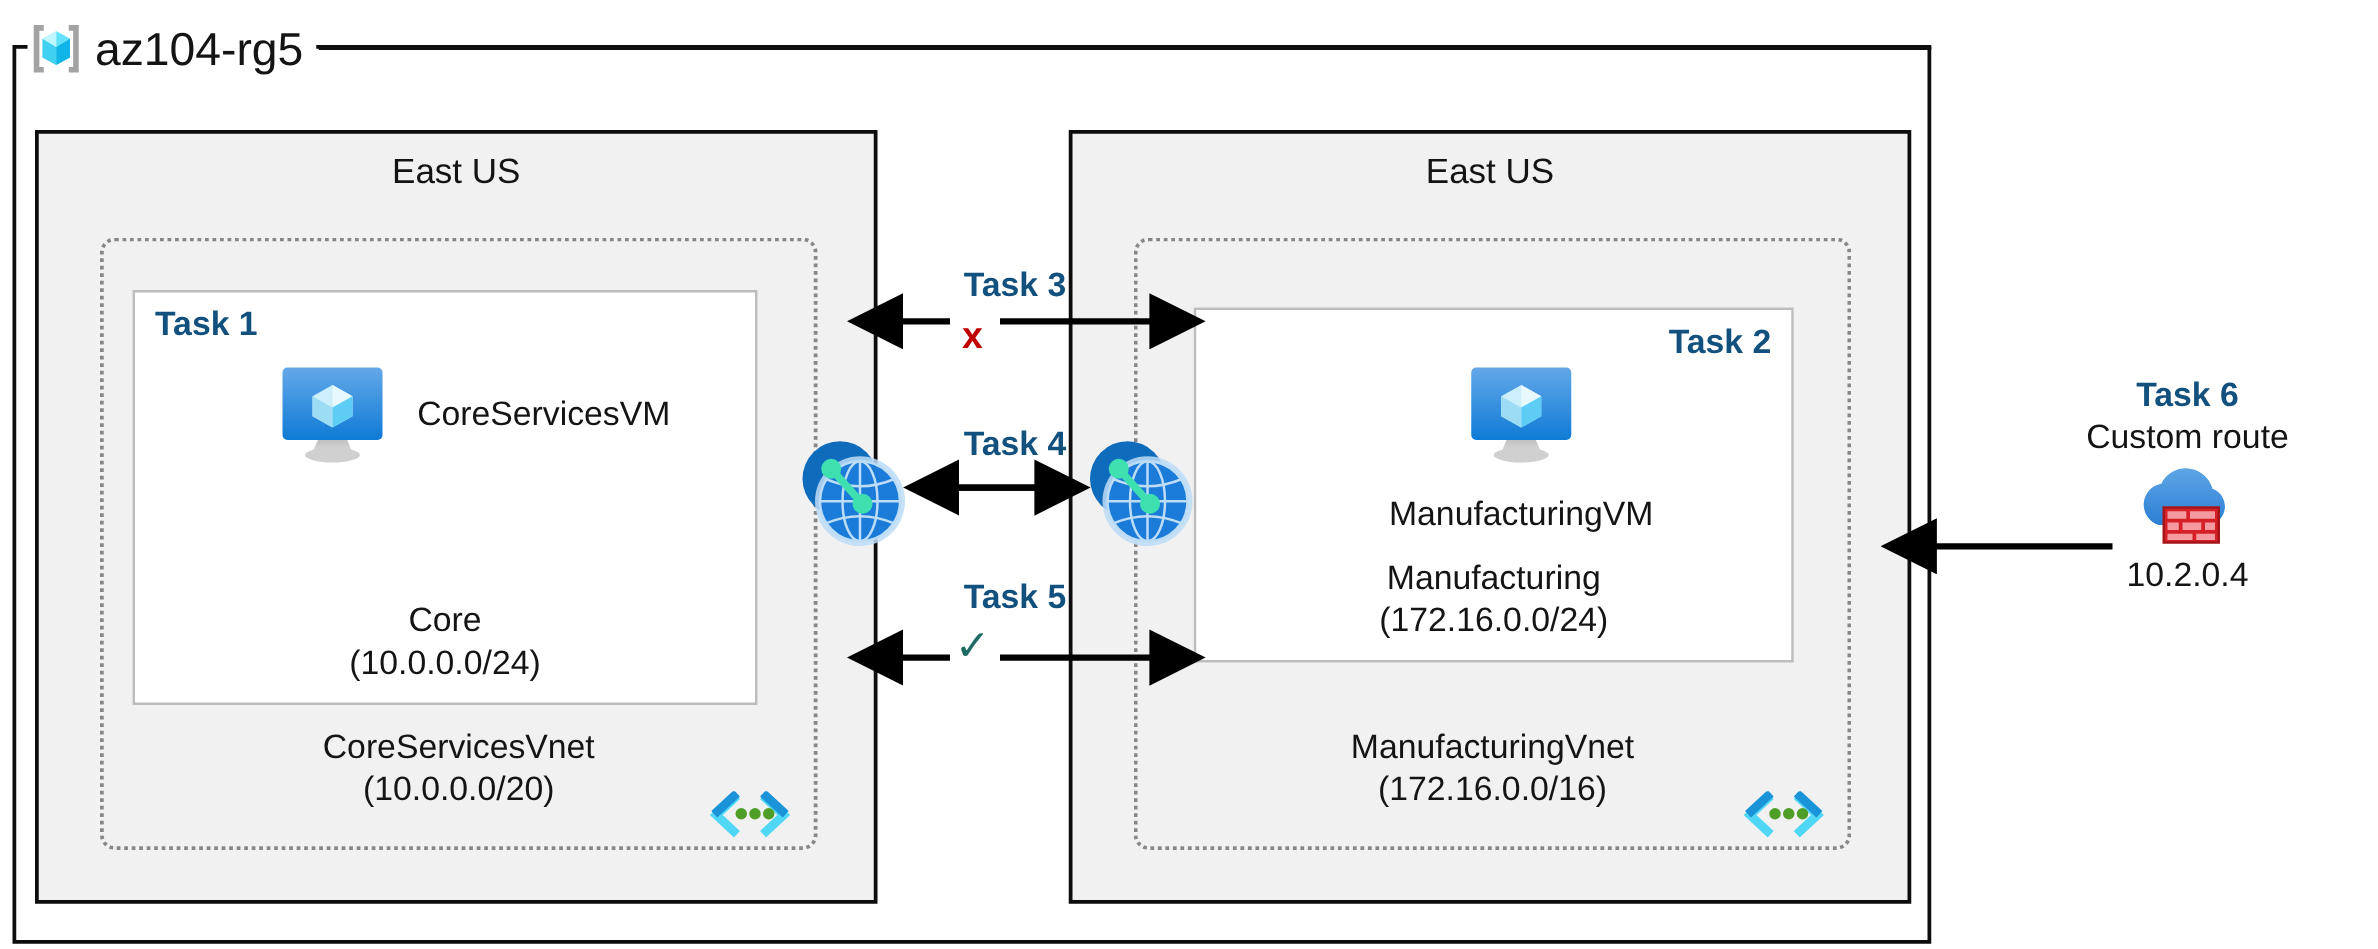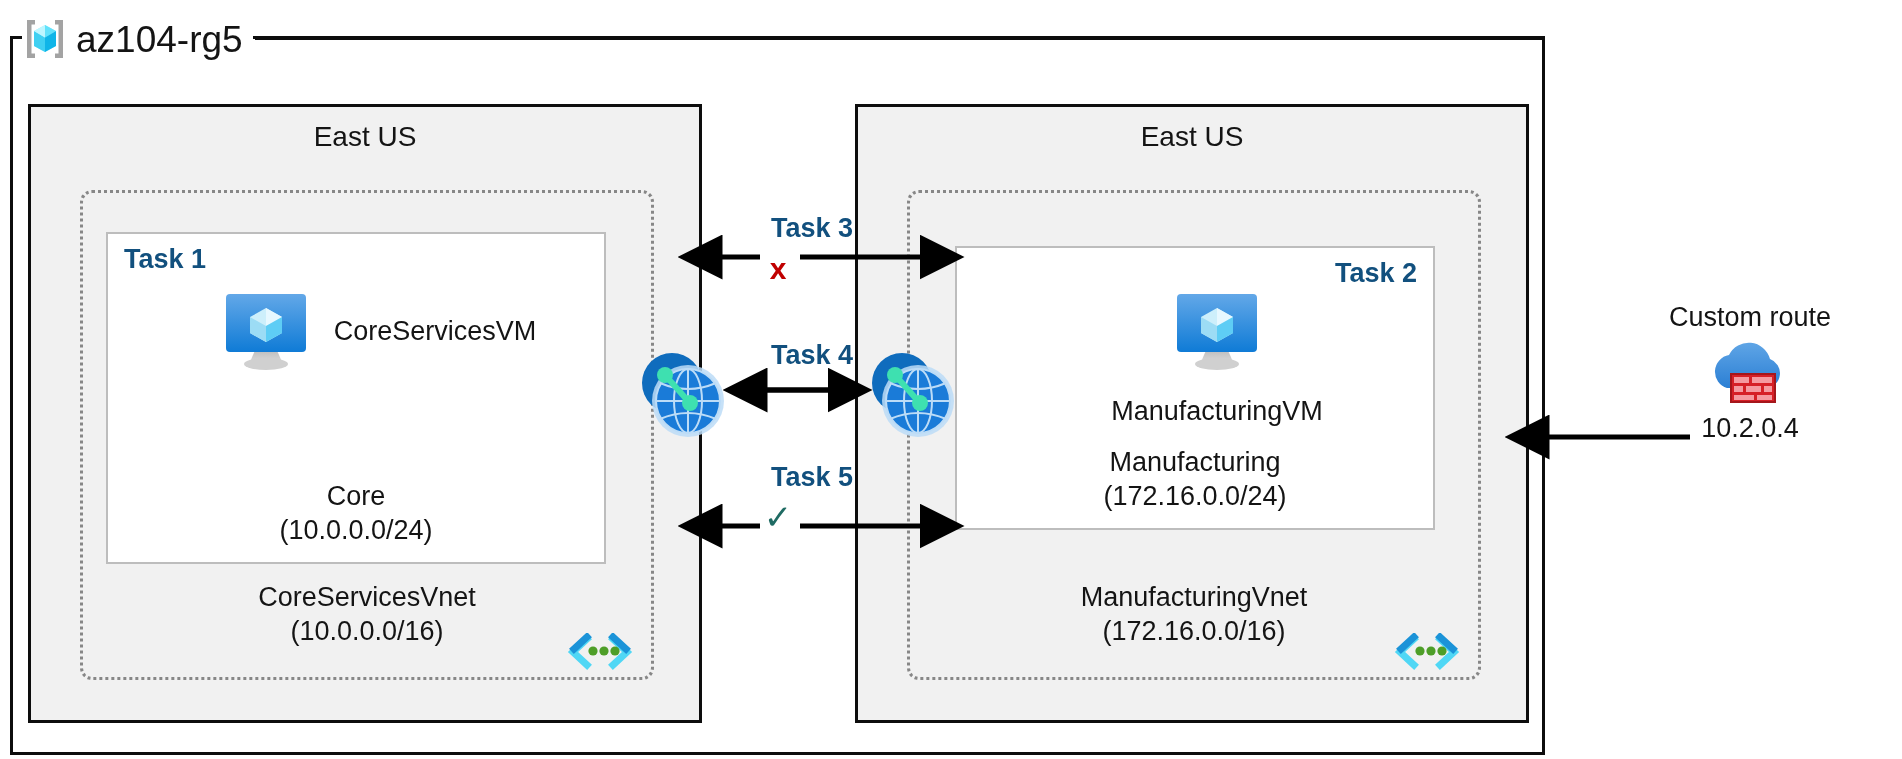--- a/index.html
+++ b/index.html
@@ -219,21 +219,21 @@
 
   <div style="position:absolute;left:255px;top:37px;width:1290px;height:3px;background:#0d0d0d;"></div>
 
   <div class="region" style="left:28px; top:104px; width:674px; height:619px;">
     <div class="region-title">East US</div>
   </div>
 
   <div class="vnet" style="left:80px; top:190px; width:574px; height:490px;">
     <div class="vnet-label">
       <div>CoreServicesVnet</div>
-      <div>(10.0.0.0/16)</div>
+      <div>(10.0.0.0/20)</div>
     </div>
     <span class="vnet-icon">
       <svg width="66" height="40" viewBox="0 0 66 40">
         <g stroke-linecap="square">
           <path d="M20 6 L6 19 L20 32" stroke="#50d7f5" stroke-width="7" fill="none"></path>
           <path d="M20 4 L7 16" stroke="#1b93d8" stroke-width="7" fill="none"></path>
           <path d="M46 6 L60 19 L46 32" stroke="#50d7f5" stroke-width="7" fill="none"></path>
           <path d="M46 4 L59 16" stroke="#1b93d8" stroke-width="7" fill="none"></path>
         </g>
         <circle cx="26" cy="18" r="4.6" fill="#4e9e28"></circle>
@@ -402,20 +402,21 @@
         <path d="M28 74 Q56 62 84 74"></path>
         <line x1="56" y1="24" x2="56" y2="88"></line>
       </g>
       <line x1="33" y1="30" x2="57" y2="57" stroke="#3ee0b0" stroke-width="6"></line>
       <circle cx="33" cy="30" r="8" fill="#3ee0b0"></circle>
       <circle cx="58" cy="58" r="8" fill="#3ee0b0"></circle>
     </svg>
   </span>
 
   <div class="task6-block" style="left:1600px; top:300px;">
+    <div class="task6-title">Task 6</div>
     <div class="task6-sub">Custom route</div>
     <div class="fw-icon-wrap">
       <span style="display:inline-block;width:98px;height:74px;">
         <svg width="98" height="74" viewBox="0 0 98 74">
           <defs>
             <linearGradient id="cloudg" x1="0" y1="0" x2="0" y2="1">
               <stop offset="0" stop-color="#5fa5e6"></stop>
               <stop offset="1" stop-color="#2b7fd4"></stop>
             </linearGradient>
           </defs>

